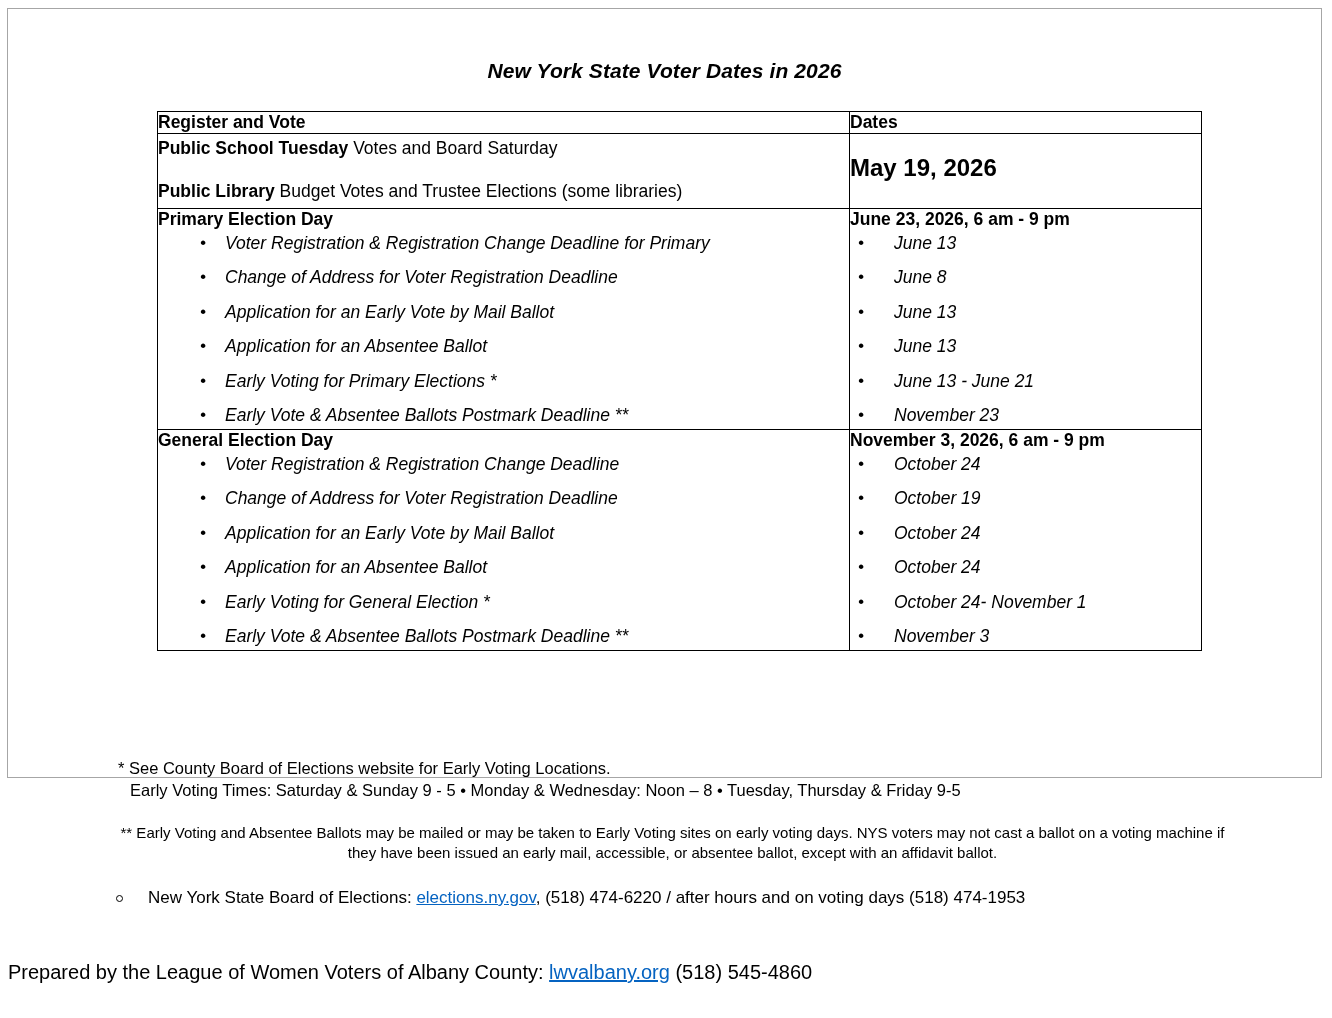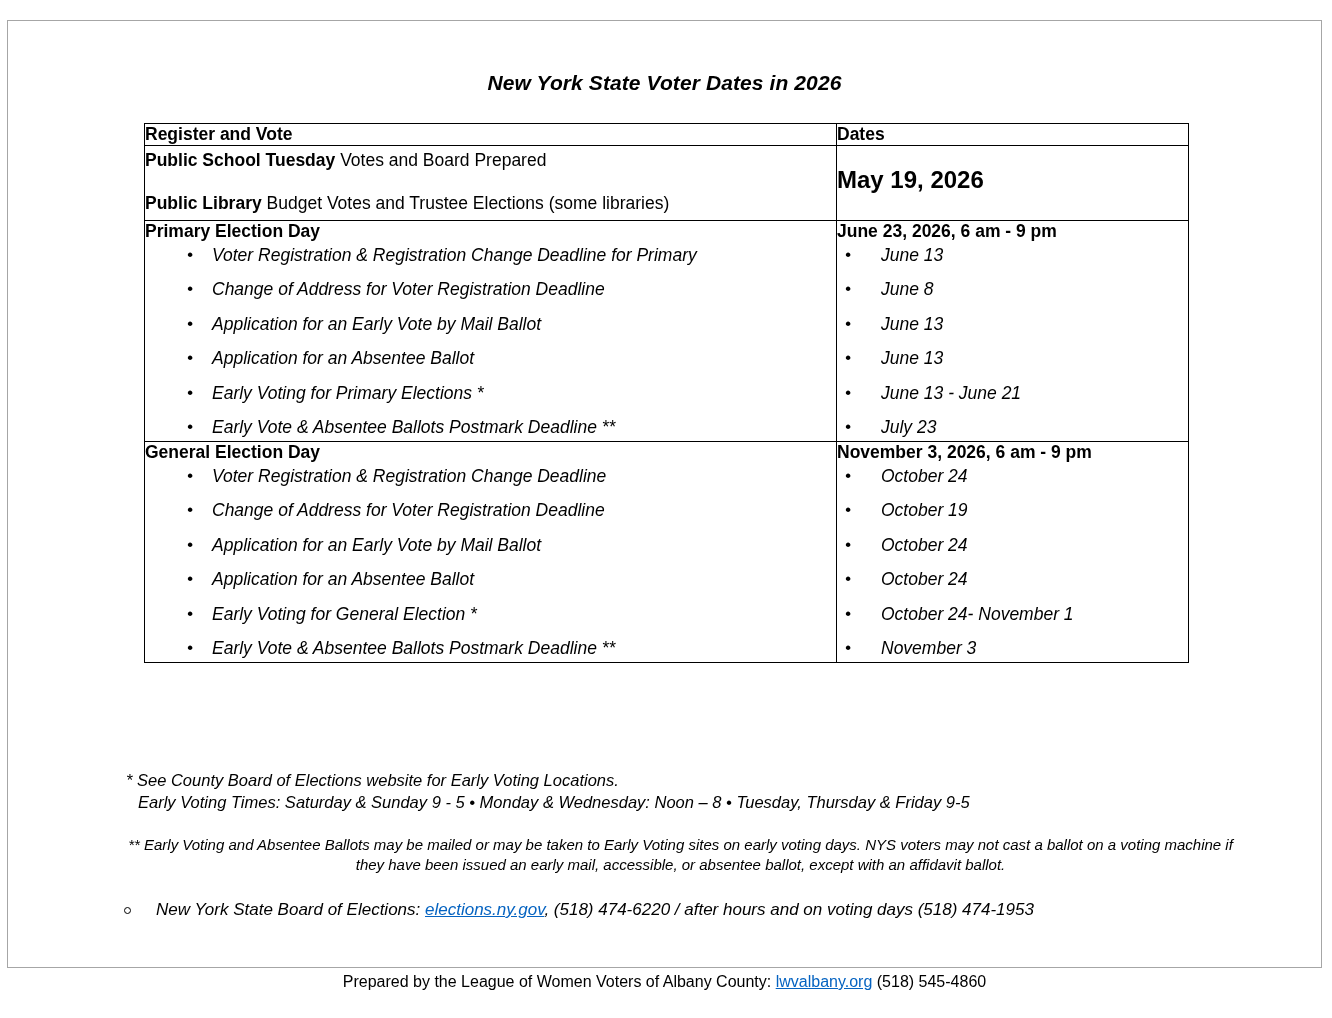--- a/index.html
+++ b/index.html
@@ -13,43 +13,42 @@
     font-family: "Liberation Sans", sans-serif;
     color: #000000;
     overflow: hidden;
   }
 
   .page {
     position: absolute;
     left: 7px;
     top: 8px;
     width: 1315px;
-    height: 948px;
+    height: 770px;
     border: 1px solid #a6a6a6;
     box-sizing: border-box;
     background: #ffffff;
-    margin-top: 12px;
   }
 
   .doc-title {
     position: absolute;
     left: 0;
     top: 50px;
     width: 100%;
     text-align: center;
     font-size: 21px;
     font-weight: bold;
     font-style: italic;
     letter-spacing: 0.1px;
   }
 
   
   .voter-table {
     position: absolute;
-    left: 136px;
+    left: 149px;
     top: 102px;
     width: 1044px;
     border-collapse: collapse;
     table-layout: fixed;
   }
   .voter-table td {
     border: 1px solid #000000;
     vertical-align: top;
     padding: 0;
   }
@@ -104,24 +103,23 @@
     top: -1px;
     font-size: 17px;
     line-height: 1.0;
   }
   ul.bul.dates li { padding-left: 44px; }
   ul.bul.dates li::before { left: 8px; }
 
   
   .notes {
     position: absolute;
-    left: 12px;
+    left: 4px;
     top: 748px;
     width: 100%;
-    font-style: italic;
   }
   .note-star {
     font-size: 16.5px;
     line-height: 1.35;
     margin: 0;
     padding: 0 0 0 106px;
   }
   .note-star .ind { padding-left: 12px; display: inline-block; }
 
   .note-dstar {
@@ -159,22 +157,22 @@
   a.link, .link {
     color: #0563c1;
     text-decoration: underline;
   }
 
   .prepared {
     position: absolute;
     left: 0;
     top: 952px;
     width: 100%;
-    text-align: center;
-    font-size: 16px;
+    text-align: left;
+    font-size: 20px;
   }
 </style>
 </head>
 <body>
 
 <div class="page">
 
   <div class="doc-title">New York State Voter Dates in 2026</div>
 
   <table class="voter-table">
@@ -188,21 +186,21 @@
         <td class="hdr-cell">
           <div class="hdr">Register and Vote</div>
         </td>
         <td class="hdr-cell">
           <div class="hdr">Dates</div>
         </td>
       </tr>
 
       <tr>
         <td class="cell-pad-l">
-          <p class="school-line-1"><span class="b">Public School Tuesday</span><span> Votes and Board Prepared</span></p>
+          <p class="school-line-1"><span class="b">Public School Tuesday</span><span> Votes and Board Saturday</span></p>
           <p class="school-line-2"><span class="b">Public Library</span><span> Budget Votes and Trustee Elections (some libraries)</span></p>
         </td>
         <td class="cell-pad-r">
           <p class="date-strong">May 19, 2026</p>
         </td>
       </tr>
 
       <tr>
         <td class="cell-pad-l">
           <p class="row-title">Primary Election Day</p>
@@ -216,21 +214,21 @@
           </ul>
         </td>
         <td class="cell-pad-r">
           <p class="row-title">June 23, 2026, 6 am - 9 pm</p>
           <ul class="bul dates">
             <li>June 13</li>
             <li>June 8</li>
             <li>June 13</li>
             <li>June 13</li>
             <li>June 13 - June 21</li>
-            <li>July 23</li>
+            <li>November 23</li>
           </ul>
         </td>
       </tr>
 
       <tr>
         <td class="cell-pad-l">
           <p class="row-title">General Election Day</p>
           <ul class="bul">
             <li>Voter Registration &amp; Registration Change Deadline</li>
             <li>Change of Address for Voter Registration Deadline</li>

